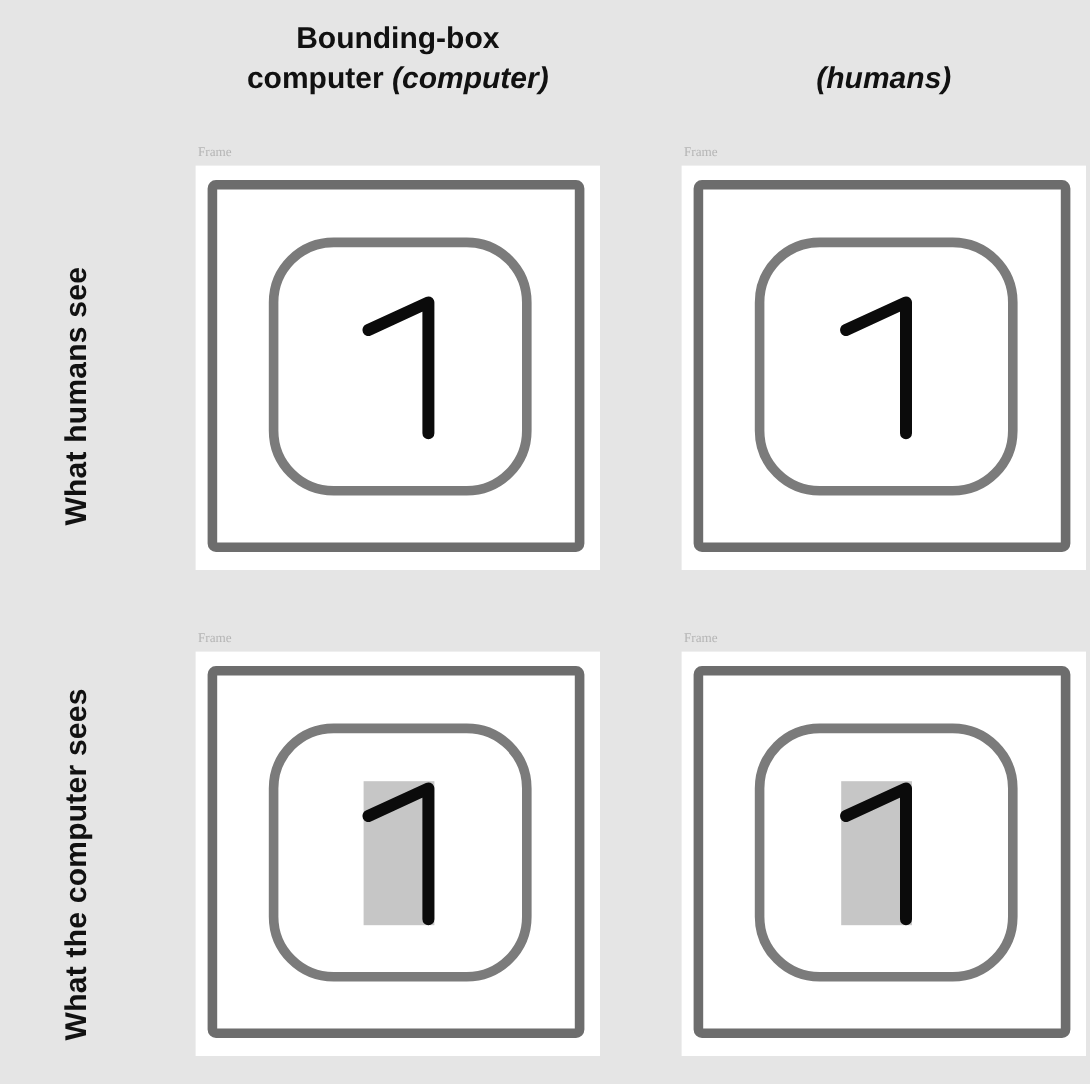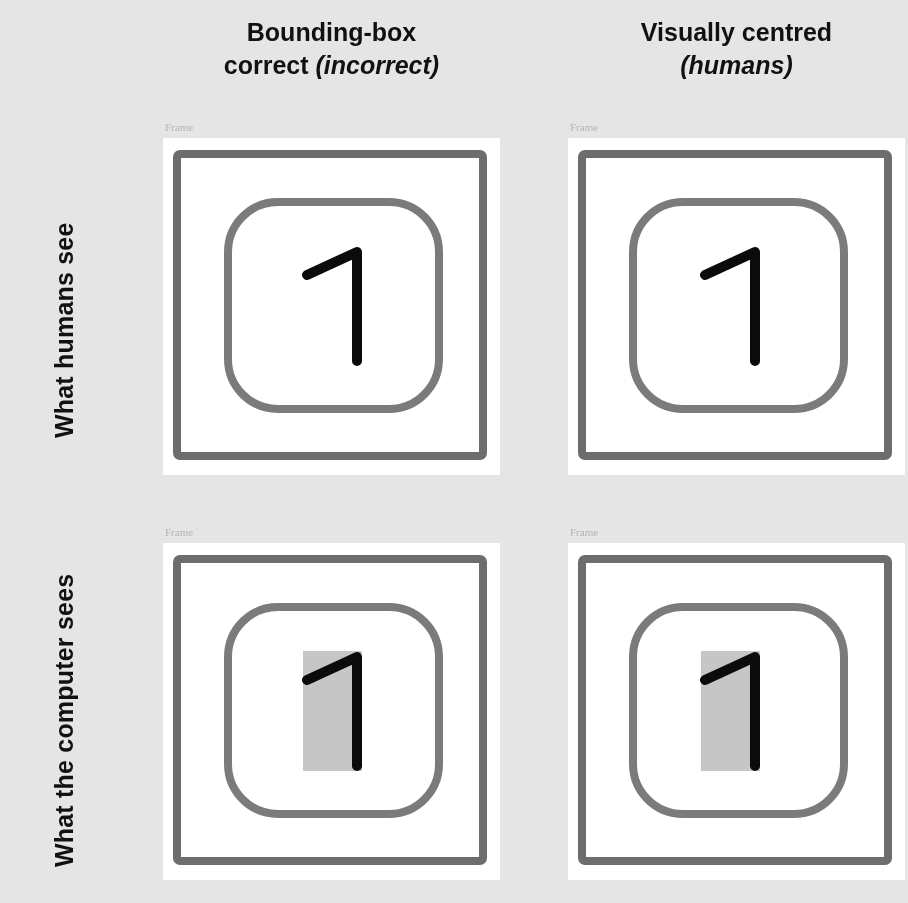--- a/index.html
+++ b/index.html
@@ -87,24 +87,24 @@
     stroke-width:10;stroke-linecap:round;stroke-linejoin:round;
   }
 </style>
 </head>
 <body>
 
 <div class="canvas">
 
   <div class="col-header left">
     <span>Bounding-box</span><br>
-    <span>correct </span><i>(incorrect)</i>
+    <span>computer </span><i>(computer)</i>
   </div>
   <div class="col-header right">
-    <span>Visually centred</span><br>
+    <br>
     <span></span><i>(humans)</i>
   </div>
 
   <div class="row-label top">What humans see</div>
   <div class="row-label bottom">What the computer sees</div>
 
   <div class="panel tl col-left row-top">
     <span class="frame-label">Frame</span>
     <div class="outer-square"></div>
     <div class="inner-squircle"></div>

